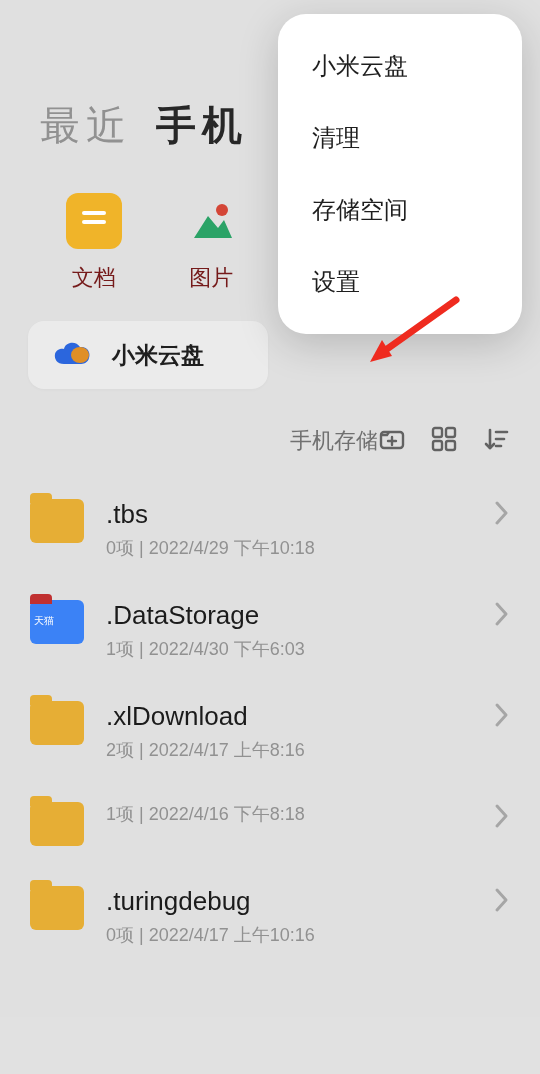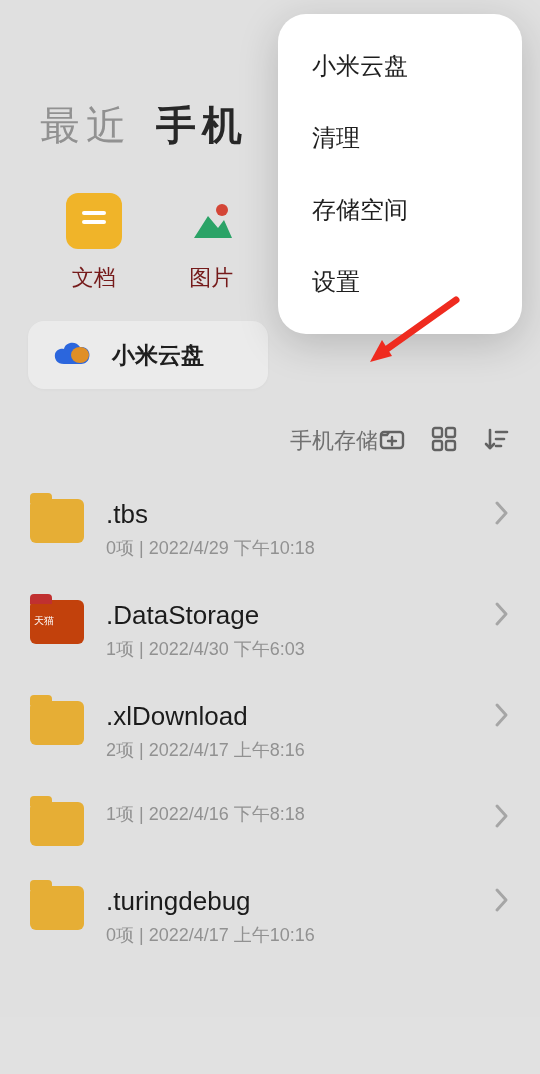--- a/index.html
+++ b/index.html
@@ -35,21 +35,21 @@
   .storage-header { display: flex; align-items: center; justify-content: flex-end; padding: 36px 30px 22px 30px; }
   .storage-title { font-size: 22px; color: #7a7a7a; }
   .storage-actions { display: flex; align-items: center; gap: 24px; }
   .act-svg { width: 28px; height: 28px; }
 
   
   .files { display: flex; flex-direction: column; }
   .file-row { display: flex; align-items: flex-start; padding: 20px 30px; gap: 22px; }
   .folder-ic { width: 54px; height: 44px; border-radius: 6px; background: #e6ae35; position: relative; flex-shrink: 0; }
   .folder-ic::before { content: ""; position: absolute; top: -6px; left: 0; width: 22px; height: 10px; background: #e6ae35; border-radius: 4px 4px 0 0; }
-  .folder-ic.red { background: #c2410c; }
+  .folder-ic.red { background: #3b82f6; }
   .folder-ic.red::before { background: #c03030; }
   .tmall-badge { position: absolute; top: 14px; left: 4px; font-size: 10px; color: #fff; }
   .file-texts { flex: 1; min-width: 0; }
   .file-name { font-size: 26px; color: #1e1e1e; font-weight: 500; margin-bottom: 6px; white-space: nowrap; overflow: hidden; text-overflow: ellipsis; }
   .file-meta { font-size: 18px; color: #9e9e9e; }
   .chev { flex-shrink: 0; }
   .chev svg { width: 16px; height: 28px; }
 
   
   .menu { position: absolute; top: 14px; right: 18px; width: 244px; background: #fff; border-radius: 28px; box-shadow: 0 10px 40px rgba(0,0,0,0.18); padding: 16px 0; z-index: 10; }

